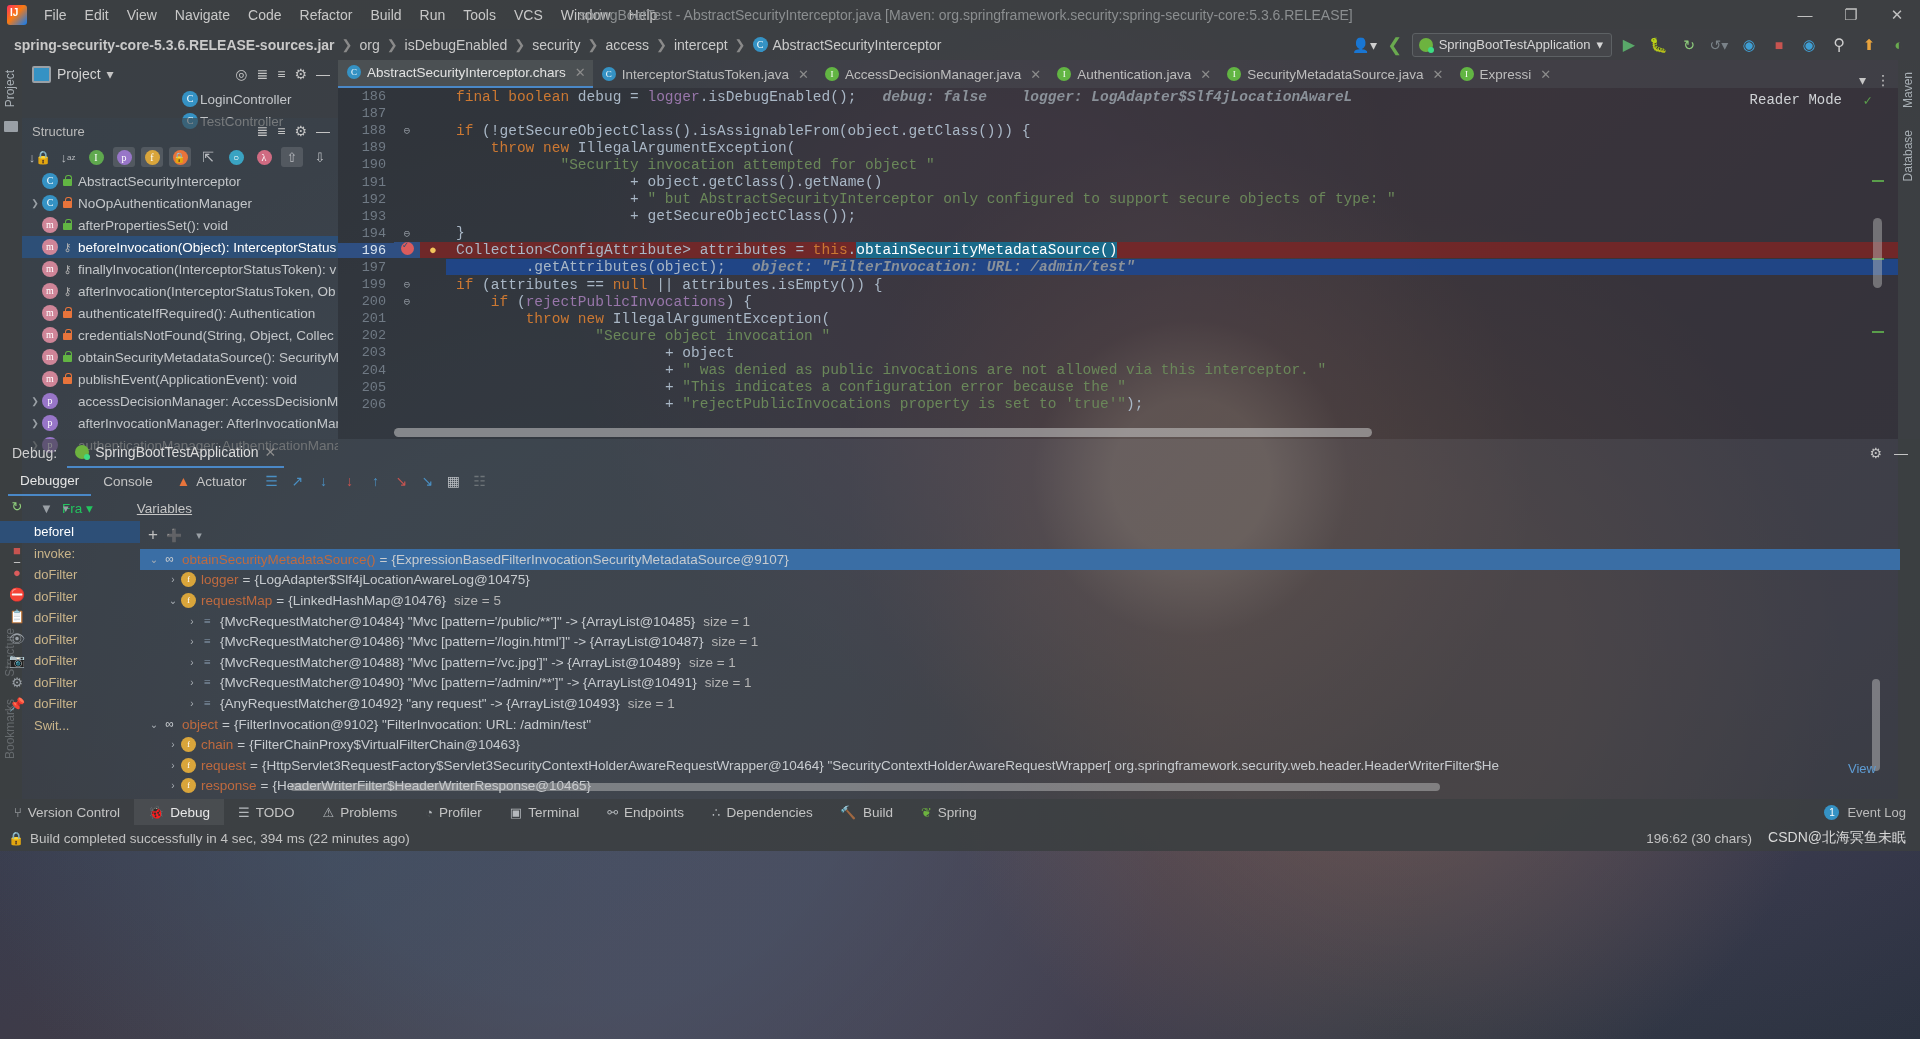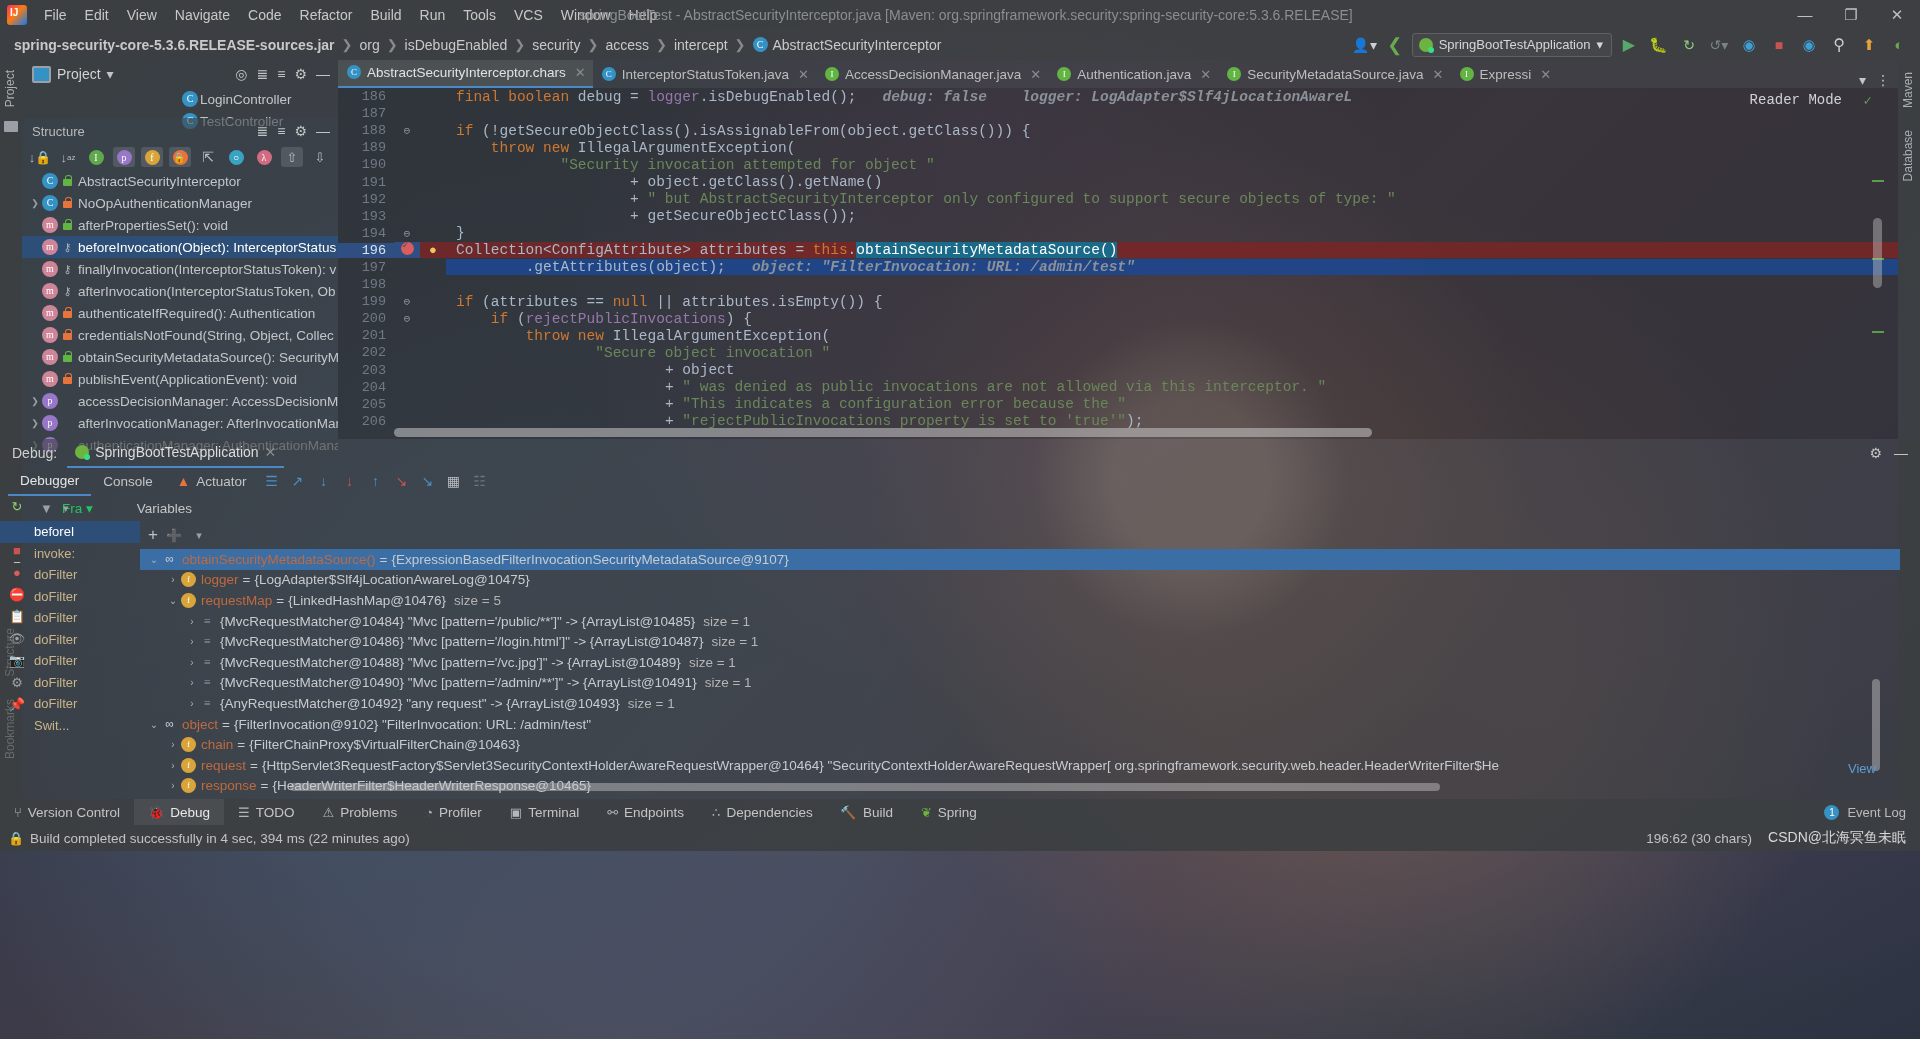--- a/index.html
+++ b/index.html
@@ -458,21 +458,20 @@
           <div class="cl"><div class="gut">187</div><div class="foldcol"></div><div style="width: 26px; flex: 0 0 26px; text-align: center;"></div><div class="codetext"></div></div>
           <div class="cl"><div class="gut">188</div><div class="foldcol">⊖</div><div style="width: 26px; flex: 0 0 26px; text-align: center;"></div><div class="codetext"><span class="k">if</span><span class="pl"> </span><span class="pl">(</span><span class="pl">!</span><span class="pl">getSecureObjectClass</span><span class="pl">(</span><span class="pl">)</span><span class="pl">.</span><span class="pl">isAssignableFrom</span><span class="pl">(</span><span class="pl">object</span><span class="pl">.</span><span class="pl">getClass</span><span class="pl">(</span><span class="pl">)</span><span class="pl">)</span><span class="pl">)</span><span class="pl"> </span><span class="pl">{</span></div></div>
           <div class="cl"><div class="gut">189</div><div class="foldcol"></div><div style="width: 26px; flex: 0 0 26px; text-align: center;"></div><div class="codetext"><span class="pl"> </span><span class="pl"> </span><span class="pl"> </span><span class="pl"> </span><span class="k">throw</span><span class="pl"> </span><span class="k">new</span><span class="pl"> </span><span class="pl">IllegalArgumentException</span><span class="pl">(</span></div></div>
           <div class="cl"><div class="gut">190</div><div class="foldcol"></div><div style="width: 26px; flex: 0 0 26px; text-align: center;"></div><div class="codetext"><span class="pl"> </span><span class="pl"> </span><span class="pl"> </span><span class="pl"> </span><span class="pl"> </span><span class="pl"> </span><span class="pl"> </span><span class="pl"> </span><span class="pl"> </span><span class="pl"> </span><span class="pl"> </span><span class="pl"> </span><span class="s">"Security invocation attempted for object "</span></div></div>
           <div class="cl"><div class="gut">191</div><div class="foldcol"></div><div style="width: 26px; flex: 0 0 26px; text-align: center;"></div><div class="codetext"><span class="pl"> </span><span class="pl"> </span><span class="pl"> </span><span class="pl"> </span><span class="pl"> </span><span class="pl"> </span><span class="pl"> </span><span class="pl"> </span><span class="pl"> </span><span class="pl"> </span><span class="pl"> </span><span class="pl"> </span><span class="pl"> </span><span class="pl"> </span><span class="pl"> </span><span class="pl"> </span><span class="pl"> </span><span class="pl"> </span><span class="pl"> </span><span class="pl"> </span><span class="pl">+</span><span class="pl"> </span><span class="pl">object</span><span class="pl">.</span><span class="pl">getClass</span><span class="pl">(</span><span class="pl">)</span><span class="pl">.</span><span class="pl">getName</span><span class="pl">(</span><span class="pl">)</span></div></div>
           <div class="cl"><div class="gut">192</div><div class="foldcol"></div><div style="width: 26px; flex: 0 0 26px; text-align: center;"></div><div class="codetext"><span class="pl"> </span><span class="pl"> </span><span class="pl"> </span><span class="pl"> </span><span class="pl"> </span><span class="pl"> </span><span class="pl"> </span><span class="pl"> </span><span class="pl"> </span><span class="pl"> </span><span class="pl"> </span><span class="pl"> </span><span class="pl"> </span><span class="pl"> </span><span class="pl"> </span><span class="pl"> </span><span class="pl"> </span><span class="pl"> </span><span class="pl"> </span><span class="pl"> </span><span class="pl">+</span><span class="pl"> </span><span class="s">" but AbstractSecurityInterceptor only configured to support secure objects of type: "</span></div></div>
           <div class="cl"><div class="gut">193</div><div class="foldcol"></div><div style="width: 26px; flex: 0 0 26px; text-align: center;"></div><div class="codetext"><span class="pl"> </span><span class="pl"> </span><span class="pl"> </span><span class="pl"> </span><span class="pl"> </span><span class="pl"> </span><span class="pl"> </span><span class="pl"> </span><span class="pl"> </span><span class="pl"> </span><span class="pl"> </span><span class="pl"> </span><span class="pl"> </span><span class="pl"> </span><span class="pl"> </span><span class="pl"> </span><span class="pl"> </span><span class="pl"> </span><span class="pl"> </span><span class="pl"> </span><span class="pl">+</span><span class="pl"> </span><span class="pl">getSecureObjectClass</span><span class="pl">(</span><span class="pl">)</span><span class="pl">)</span><span class="pl">;</span></div></div>
           <div class="cl"><div class="gut">194</div><div class="foldcol">⊖</div><div style="width: 26px; flex: 0 0 26px; text-align: center;"></div><div class="codetext"><span class="pl">}</span></div></div>
           <div class="cl"><div class="gut gut-exec">196</div><div class="foldcol" style="background: rgb(47, 79, 130);"><span class="breakpoint"></span></div><div style="width: 26px; flex: 0 0 26px; text-align: center; background: rgba(122, 38, 38, 0.85);"><span class="bulb">●</span></div><div class="codetext ln-exec"><span class="pl">Collection</span><span class="pl">&lt;</span><span class="pl">ConfigAttribute</span><span class="pl">&gt;</span><span class="pl"> </span><span class="pl">attributes</span><span class="pl"> </span><span class="pl">=</span><span class="pl"> </span><span class="k">this</span><span class="pl">.</span><span class="inline-sel">obtainSecurityMetadataSource()</span></div></div>
           <div class="cl"><div class="gut">197</div><div class="foldcol"></div><div style="width: 26px; flex: 0 0 26px; text-align: center;"></div><div class="codetext ln-sel"><span class="pl"> </span><span class="pl"> </span><span class="pl"> </span><span class="pl"> </span><span class="pl"> </span><span class="pl"> </span><span class="pl"> </span><span class="pl"> </span><span class="pl">.</span><span class="pl">getAttributes</span><span class="pl">(</span><span class="pl">object</span><span class="pl">)</span><span class="pl">;</span><span class="hint">   object: "FilterInvocation: URL: /admin/test"</span></div></div>
-          <div class="cl"><div class="gut">198</div><div class="foldcol"></div><div style="width: 26px; flex: 0 0 26px; text-align: center;"></div><div class="codetext"></div></div>
           <div class="cl"><div class="gut">199</div><div class="foldcol">⊖</div><div style="width: 26px; flex: 0 0 26px; text-align: center;"></div><div class="codetext"><span class="k">if</span><span class="pl"> </span><span class="pl">(</span><span class="pl">attributes</span><span class="pl"> </span><span class="pl">=</span><span class="pl">=</span><span class="pl"> </span><span class="k">null</span><span class="pl"> </span><span class="pl">|</span><span class="pl">|</span><span class="pl"> </span><span class="pl">attributes</span><span class="pl">.</span><span class="pl">isEmpty</span><span class="pl">(</span><span class="pl">)</span><span class="pl">)</span><span class="pl"> </span><span class="pl">{</span></div></div>
           <div class="cl"><div class="gut">200</div><div class="foldcol">⊖</div><div style="width: 26px; flex: 0 0 26px; text-align: center;"></div><div class="codetext"><span class="pl"> </span><span class="pl"> </span><span class="pl"> </span><span class="pl"> </span><span class="k">if</span><span class="pl"> </span><span class="pl">(</span><span class="fld">rejectPublicInvocations</span><span class="pl">)</span><span class="pl"> </span><span class="pl">{</span></div></div>
           <div class="cl"><div class="gut">201</div><div class="foldcol"></div><div style="width: 26px; flex: 0 0 26px; text-align: center;"></div><div class="codetext"><span class="pl"> </span><span class="pl"> </span><span class="pl"> </span><span class="pl"> </span><span class="pl"> </span><span class="pl"> </span><span class="pl"> </span><span class="pl"> </span><span class="k">throw</span><span class="pl"> </span><span class="k">new</span><span class="pl"> </span><span class="pl">IllegalArgumentException</span><span class="pl">(</span></div></div>
           <div class="cl"><div class="gut">202</div><div class="foldcol"></div><div style="width: 26px; flex: 0 0 26px; text-align: center;"></div><div class="codetext"><span class="pl"> </span><span class="pl"> </span><span class="pl"> </span><span class="pl"> </span><span class="pl"> </span><span class="pl"> </span><span class="pl"> </span><span class="pl"> </span><span class="pl"> </span><span class="pl"> </span><span class="pl"> </span><span class="pl"> </span><span class="pl"> </span><span class="pl"> </span><span class="pl"> </span><span class="pl"> </span><span class="s">"Secure object invocation "</span></div></div>
           <div class="cl"><div class="gut">203</div><div class="foldcol"></div><div style="width: 26px; flex: 0 0 26px; text-align: center;"></div><div class="codetext"><span class="pl"> </span><span class="pl"> </span><span class="pl"> </span><span class="pl"> </span><span class="pl"> </span><span class="pl"> </span><span class="pl"> </span><span class="pl"> </span><span class="pl"> </span><span class="pl"> </span><span class="pl"> </span><span class="pl"> </span><span class="pl"> </span><span class="pl"> </span><span class="pl"> </span><span class="pl"> </span><span class="pl"> </span><span class="pl"> </span><span class="pl"> </span><span class="pl"> </span><span class="pl"> </span><span class="pl"> </span><span class="pl"> </span><span class="pl"> </span><span class="pl">+</span><span class="pl"> </span><span class="pl">object</span></div></div>
           <div class="cl"><div class="gut">204</div><div class="foldcol"></div><div style="width: 26px; flex: 0 0 26px; text-align: center;"></div><div class="codetext"><span class="pl"> </span><span class="pl"> </span><span class="pl"> </span><span class="pl"> </span><span class="pl"> </span><span class="pl"> </span><span class="pl"> </span><span class="pl"> </span><span class="pl"> </span><span class="pl"> </span><span class="pl"> </span><span class="pl"> </span><span class="pl"> </span><span class="pl"> </span><span class="pl"> </span><span class="pl"> </span><span class="pl"> </span><span class="pl"> </span><span class="pl"> </span><span class="pl"> </span><span class="pl"> </span><span class="pl"> </span><span class="pl"> </span><span class="pl"> </span><span class="pl">+</span><span class="pl"> </span><span class="s">" was denied as public invocations are not allowed via this interceptor. "</span></div></div>
           <div class="cl"><div class="gut">205</div><div class="foldcol"></div><div style="width: 26px; flex: 0 0 26px; text-align: center;"></div><div class="codetext"><span class="pl"> </span><span class="pl"> </span><span class="pl"> </span><span class="pl"> </span><span class="pl"> </span><span class="pl"> </span><span class="pl"> </span><span class="pl"> </span><span class="pl"> </span><span class="pl"> </span><span class="pl"> </span><span class="pl"> </span><span class="pl"> </span><span class="pl"> </span><span class="pl"> </span><span class="pl"> </span><span class="pl"> </span><span class="pl"> </span><span class="pl"> </span><span class="pl"> </span><span class="pl"> </span><span class="pl"> </span><span class="pl"> </span><span class="pl"> </span><span class="pl">+</span><span class="pl"> </span><span class="s">"This indicates a configuration error because the "</span></div></div>
           <div class="cl"><div class="gut">206</div><div class="foldcol"></div><div style="width: 26px; flex: 0 0 26px; text-align: center;"></div><div class="codetext"><span class="pl"> </span><span class="pl"> </span><span class="pl"> </span><span class="pl"> </span><span class="pl"> </span><span class="pl"> </span><span class="pl"> </span><span class="pl"> </span><span class="pl"> </span><span class="pl"> </span><span class="pl"> </span><span class="pl"> </span><span class="pl"> </span><span class="pl"> </span><span class="pl"> </span><span class="pl"> </span><span class="pl"> </span><span class="pl"> </span><span class="pl"> </span><span class="pl"> </span><span class="pl"> </span><span class="pl"> </span><span class="pl"> </span><span class="pl"> </span><span class="pl">+</span><span class="pl"> </span><span class="s">"rejectPublicInvocations property is set to 'true'"</span><span class="pl">)</span><span class="pl">;</span></div></div>
         </div>
       <div id="reader-mode">Reader Mode</div>
@@ -516,21 +515,21 @@
       <div class="dbtn" style="color:#c75450;">↓</div>
       <div class="dbtn" style="color:#4a90c4;">↑</div>
       <div class="dbtn" style="color:#c75450;">↘</div>
       <div class="dbtn" style="color:#4a90c4;">↘</div>
       <div class="dbtn" style="color:#b8bcc0;">▦</div>
       <div class="dbtn" style="color:#6e7478;">☷</div>
     </div>
 
     <div id="dbg-sub">
       <span class="stab active"><span>Fra</span> <span>▾</span></span>
-      <span class="stab" style="margin-left:24px;"><span>Variables</span></span>
+      <span class="stab" style="margin-left:24px;text-decoration:underline;"><span>Variables</span></span>
     </div>
 
     <div id="dbg-leftbtns">
       <div class="lbtn" style="color:#8fce7c;">↻</div>
       <div class="lbtn" style="color:#59a869;">▶|</div>
       <div class="lbtn" style="color:#c75450;">■</div>
       <div class="lbtn" style="color:#db5c5c;">●</div>
       <div class="lbtn" style="color:#9aa0a6;">⛔</div>
       <div class="lbtn" style="color:#9aa0a6;">📋</div>
       <div class="lbtn" style="color:#9aa0a6;">👁</div>

